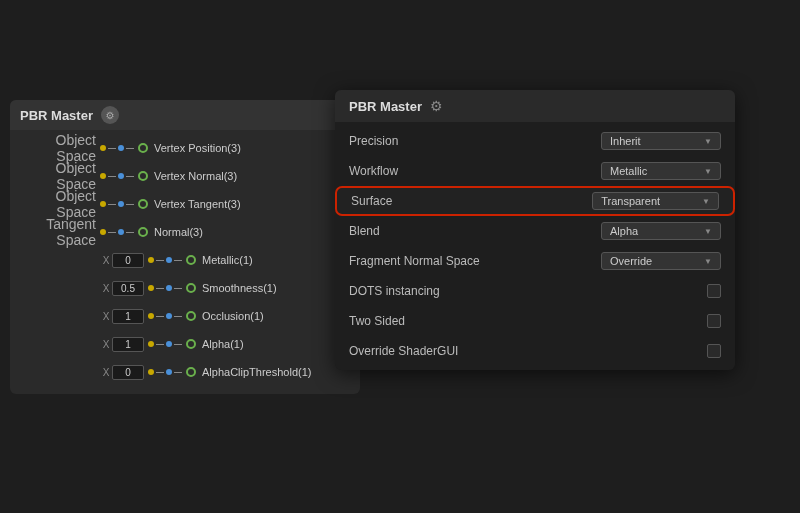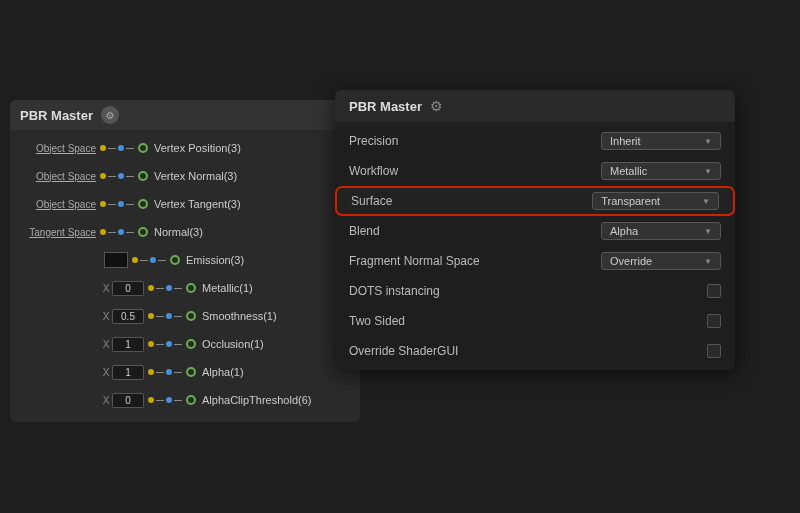--- a/index.html
+++ b/index.html
@@ -62,27 +62,26 @@
 
     .node-row {
       display: flex;
       align-items: center;
       padding: 2px 6px;
       height: 28px;
       position: relative;
     }
 
     .label-tag {
-      font-size: 10px;
+      font-size: 14px;
       color: #aaa;
       width: 80px;
       text-align: right;
       margin-right: 4px;
       flex-shrink: 0;
-      text-decoration: underline;
     }
 
     .connector-line {
       display: flex;
       align-items: center;
       gap: 2px;
       margin-right: 4px;
     }
 
     .dot-yellow {
@@ -293,32 +292,20 @@
       <div class="connector-line">
         <div class="dot-yellow"></div>
         <div class="line-h"></div>
         <div class="dot-blue"></div>
         <div class="line-h"></div>
       </div>
       <div class="port-circle"></div>
       <span class="port-label">Normal(3)</span>
     </div>
 
-    <div class="node-row">
-      <span class="label-tag"></span>
-      <div class="color-swatch-black"></div>
-      <div class="connector-line" style="margin-left:4px;">
-        <div class="dot-yellow"></div>
-        <div class="line-h"></div>
-        <div class="dot-blue"></div>
-        <div class="line-h"></div>
-      </div>
-      <div class="port-circle"></div>
-      <span class="port-label">Emission(3)</span>
-    </div>
 
     <div class="node-row">
       <span class="label-tag"></span>
       <span class="x-label">X</span>
       <input class="num-field" value="0" readonly="" style="">
       <div class="connector-line" style="margin-left:4px;">
         <div class="dot-yellow"></div>
         <div class="line-h"></div>
         <div class="dot-blue"></div>
         <div class="line-h"></div>
@@ -373,21 +360,21 @@
       <span class="label-tag"></span>
       <span class="x-label">X</span>
       <input class="num-field" value="0" readonly="" style="">
       <div class="connector-line" style="margin-left:4px;">
         <div class="dot-yellow"></div>
         <div class="line-h"></div>
         <div class="dot-blue"></div>
         <div class="line-h"></div>
       </div>
       <div class="port-circle"></div>
-      <span class="port-label">AlphaClipThreshold(6)</span>
+      <span class="port-label">AlphaClipThreshold(1)</span>
     </div>
   </div>
 
   <div class="props-panel">
     <div class="props-header">
       <span class="props-title">PBR Master</span>
       <span class="gear-icon">⚙</span>
     </div>
     <div class="props-body">
 

